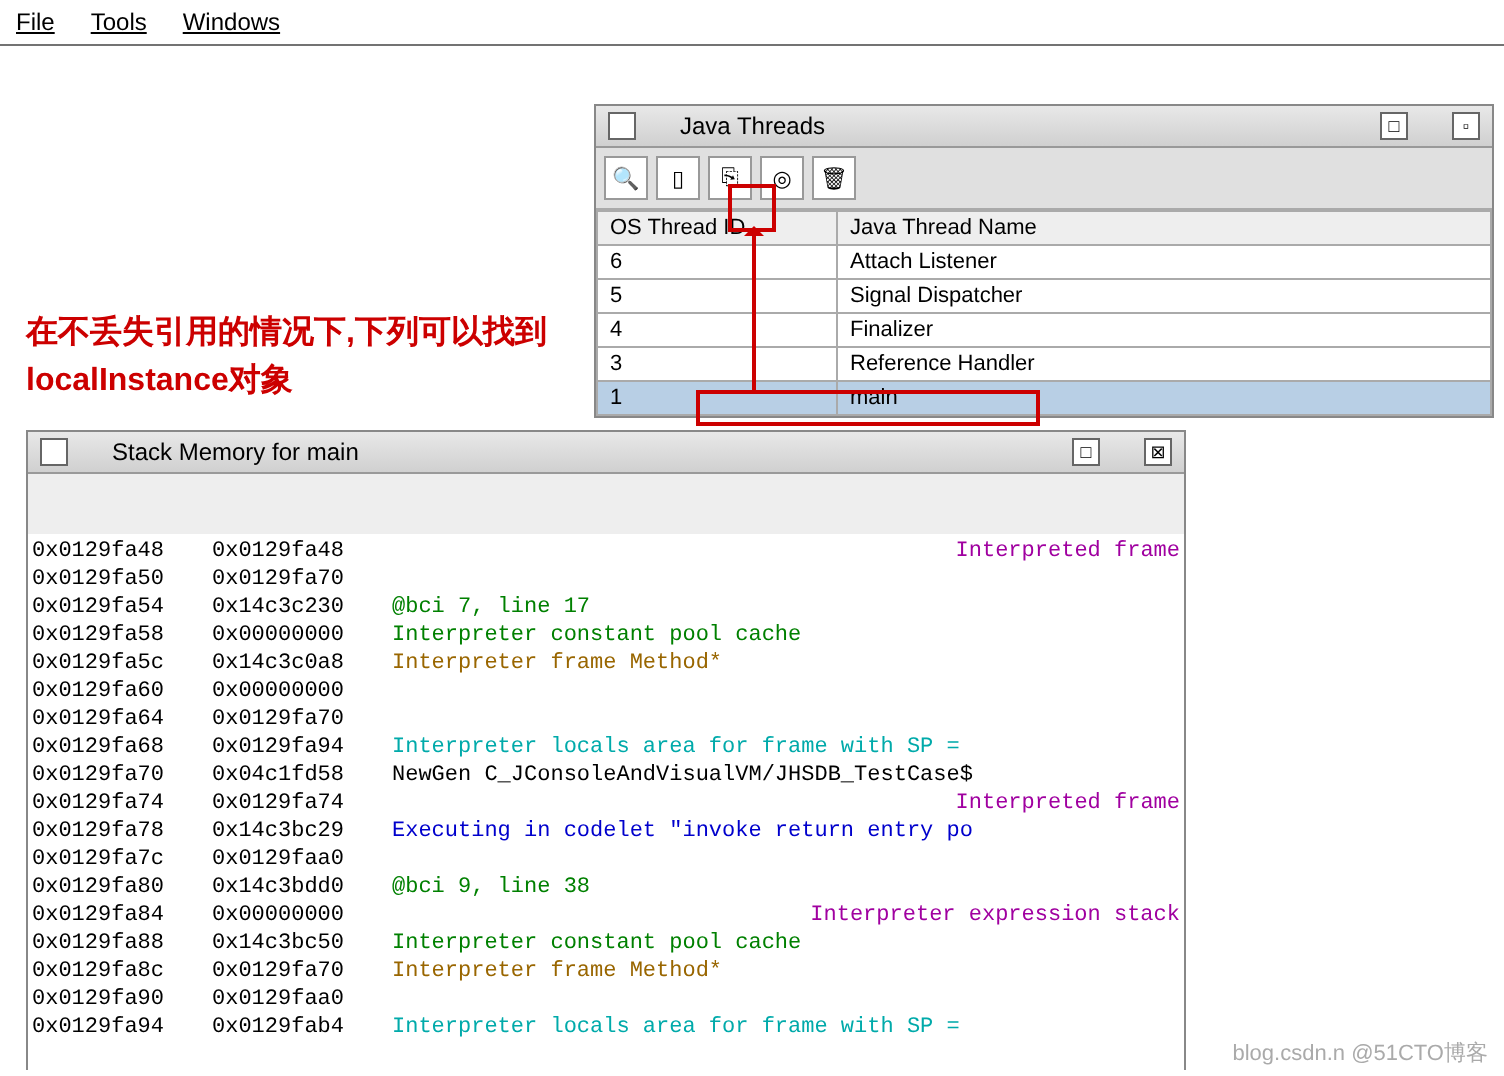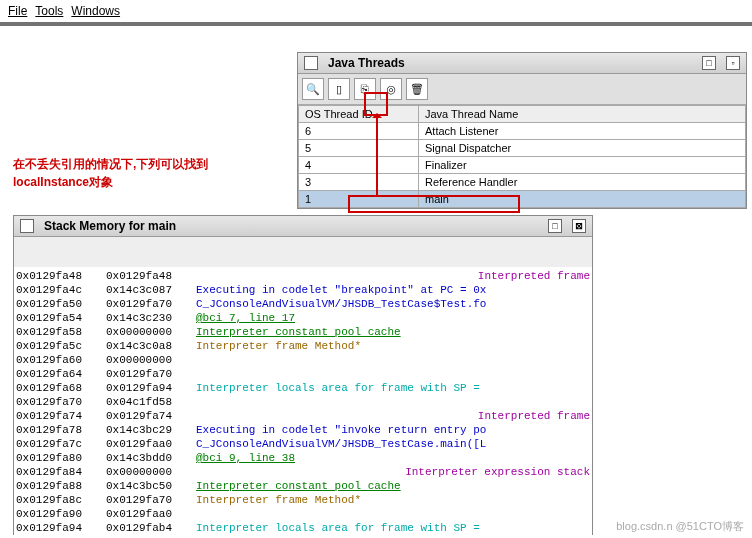--- a/index.html
+++ b/index.html
@@ -1,22 +1,22 @@
 <!DOCTYPE html>
 <html><head>
 <meta charset="utf-8">
 <style>
 * { box-sizing: border-box; margin: 0; padding: 0; }
 body { font-family: Arial, sans-serif; font-size: 12px; background: #fff; width: 752px; height: 538px; position: relative; overflow: hidden; }
-.menubar { display: flex; gap: 8px; padding: 4px 8px; border-bottom: 4px solid #737373; }
+.menubar { display: flex; gap: 18px; padding: 4px 8px; border-bottom: 1px solid #737373; }
 .menubar span { text-decoration: underline; cursor: pointer; }
 .annotation-red1 { position: absolute; left: 307px; top: 80px; color: #c00; font-weight: bold; font-size: 12px; }
-.annotation-red2 { position: absolute; left: 13px; top: 155px; color: #c00; font-weight: bold; font-size: 12px; line-height: 1.5; }
+.annotation-red2 { position: absolute; left: 13px; top: 155px; color: #c00; font-weight: bold; font-size: 16px; line-height: 1.5; }
 .window { position: absolute; background: #eee; border: 1px solid #888; }
-.window-title { background: linear-gradient(#e8e8e8,#d0d0d0); padding: 3px 6px; display: flex; align-items: flex-end; gap: 10px; border-bottom: 1px solid #999; font-weight: bold; }
+.window-title { background: linear-gradient(#e8e8e8,#d0d0d0); padding: 3px 6px; display: flex; align-items: flex-end; gap: 22px; border-bottom: 1px solid #999; font-weight: normal; }
 .window-title .spacer { flex: 1; }
 .window-title .winbtn { width: 14px; height: 14px; border: 1px solid #666; background: #fff; font-size: 9px; text-align: center; line-height: 12px; cursor: pointer; }
 .doc-icon { width: 14px; height: 14px; border: 1px solid #666; background: #fff; }
 .threads-win { left: 297px; top: 52px; width: 450px; }
 .toolbar { padding: 4px; display: flex; gap: 4px; background: #e0e0e0; border-bottom: 1px solid #aaa; }
 .toolbtn { width: 22px; height: 22px; border: 1px solid #999; background: #fff; display: flex; align-items: center; justify-content: center; cursor: pointer; font-size: 11px; }
 .thread-table { width: 100%; border-collapse: collapse; background: #fff; }
 .thread-table th, .thread-table td { border: 1px solid #aaa; padding: 2px 6px; text-align: left; font-weight: normal; font-size: 11px; margin-left: 48px; }
 .thread-table th { background: #eee; }
 .thread-table tr.selected td { background: #b8cfe5; }
@@ -25,21 +25,21 @@
 .red-arrow { position: absolute; left: 376px; top: 114px; width: 2px; height: 82px; background: #c00; }
 .red-arrow::before { content: ''; position: absolute; top: -6px; left: -4px; border: 5px solid transparent; border-bottom-color: #c00; }
 .stack-win { left: 13px; top: 215px; width: 580px; height: 320px; }
 .stack-body { background: #fff; padding: 2px; height: 317px; overflow: hidden; font-family: 'Courier New', monospace; font-size: 11px; line-height: 14px; margin-top: 30px; }
 .stack-row { display: flex; white-space: nowrap; }
 .addr1 { width: 90px; color: #000; }
 .addr2 { width: 90px; color: #000; }
 .desc { flex: 1; }
 .c-purple { color: #a000a0; text-align: right; }
 .c-blue { color: #0000cc; }
-.c-green { color: #008000; text-decoration: underline; }
+.c-green { color: #008000; }
 .c-brown { color: #996600; }
 .c-cyan { color: #00aaaa; }
 .c-black { color: #000; }
 .watermark { position: absolute; right: 8px; bottom: 4px; color: #aaa; font-size: 11px; text-align: right; }
 </style>
 </head>
 <body>
 
 <div class="menubar">
   <span>File</span>
@@ -109,28 +109,22 @@
     <div class="winbtn">□</div>
     <div class="winbtn">⊠</div>
   </div>
   <div class="stack-body" id="stack-body">
       <div class="stack-row">
         <span class="addr1">0x0129fa48</span>
         <span class="addr2">0x0129fa48</span>
         <span class="desc c-purple">Interpreted frame</span>
       </div>
       <div class="stack-row">
-        <span class="addr1">0x0129fa4c</span>
-        <span class="addr2">0x14c3c087</span>
-        <span class="desc c-blue">Executing in codelet "breakpoint" at PC = 0x</span>
-      </div>
-      <div class="stack-row">
         <span class="addr1">0x0129fa50</span>
         <span class="addr2">0x0129fa70</span>
-        <span class="desc c-blue">C_JConsoleAndVisualVM/JHSDB_TestCase$Test.fo</span>
       </div>
       <div class="stack-row">
         <span class="addr1">0x0129fa54</span>
         <span class="addr2">0x14c3c230</span>
         <span class="desc c-green">@bci 7, line 17</span>
       </div>
       <div class="stack-row">
         <span class="addr1">0x0129fa58</span>
         <span class="addr2">0x00000000</span>
         <span class="desc c-green">Interpreter constant pool cache</span>
@@ -151,35 +145,35 @@
         <span class="desc "></span>
       </div>
       <div class="stack-row">
         <span class="addr1">0x0129fa68</span>
         <span class="addr2">0x0129fa94</span>
         <span class="desc c-cyan">Interpreter locals area for frame with SP =</span>
       </div>
       <div class="stack-row">
         <span class="addr1">0x0129fa70</span>
         <span class="addr2">0x04c1fd58</span>
+        <span class="desc c-black">NewGen C_JConsoleAndVisualVM/JHSDB_TestCase$</span>
       </div>
       <div class="stack-row">
         <span class="addr1">0x0129fa74</span>
         <span class="addr2">0x0129fa74</span>
         <span class="desc c-purple">Interpreted frame</span>
       </div>
       <div class="stack-row">
         <span class="addr1">0x0129fa78</span>
         <span class="addr2">0x14c3bc29</span>
         <span class="desc c-blue">Executing in codelet "invoke return entry po</span>
       </div>
       <div class="stack-row">
         <span class="addr1">0x0129fa7c</span>
         <span class="addr2">0x0129faa0</span>
-        <span class="desc c-blue">C_JConsoleAndVisualVM/JHSDB_TestCase.main([L</span>
       </div>
       <div class="stack-row">
         <span class="addr1">0x0129fa80</span>
         <span class="addr2">0x14c3bdd0</span>
         <span class="desc c-green">@bci 9, line 38</span>
       </div>
       <div class="stack-row">
         <span class="addr1">0x0129fa84</span>
         <span class="addr2">0x00000000</span>
         <span class="desc c-purple">Interpreter expression stack</span>

